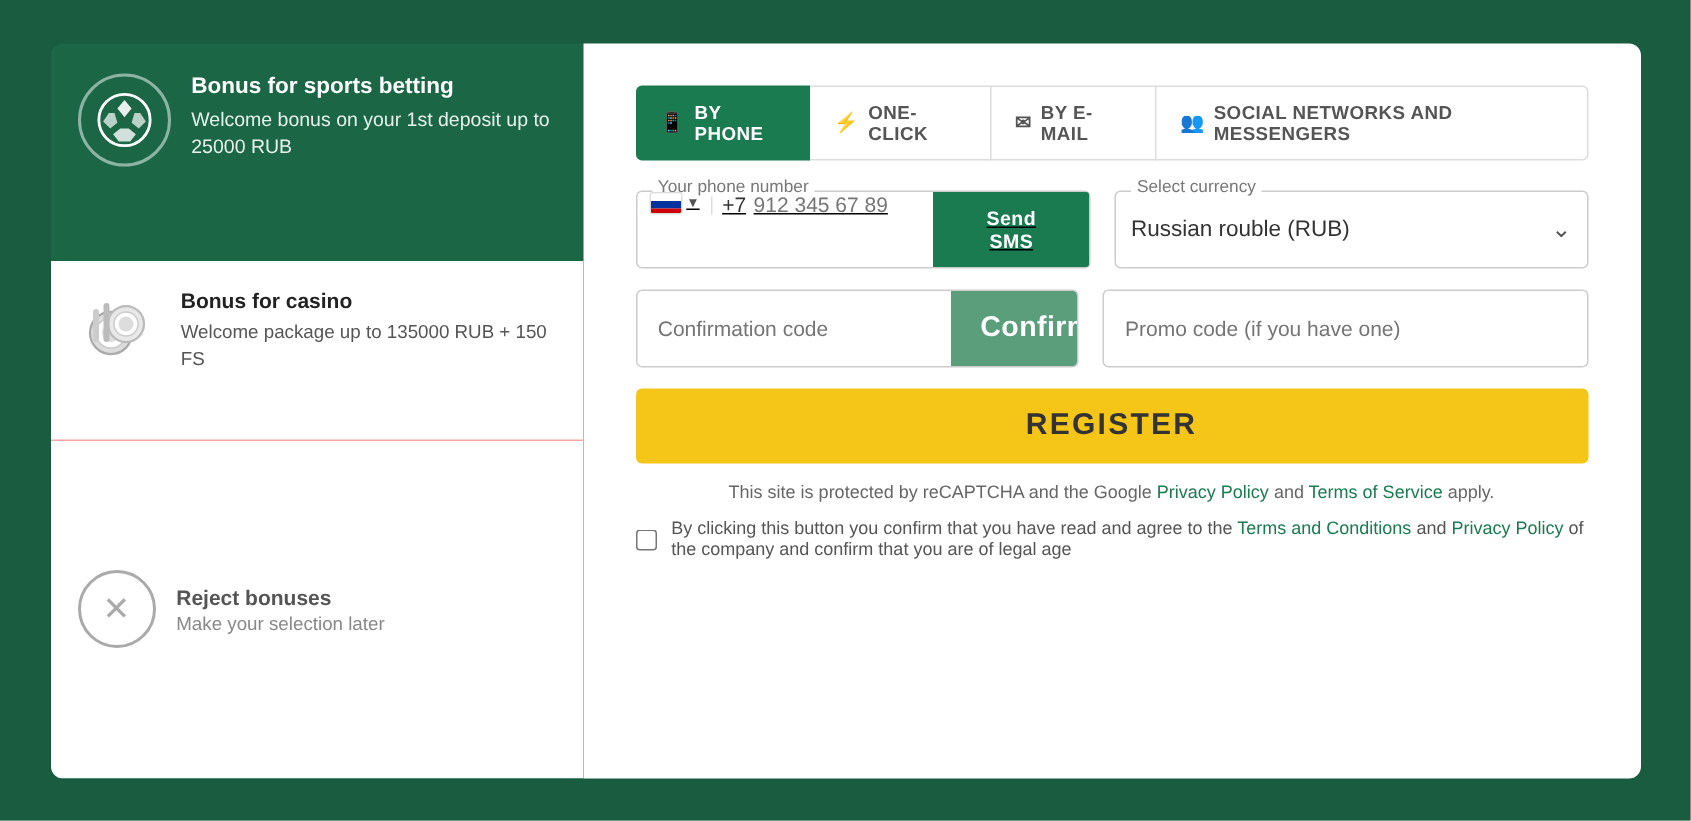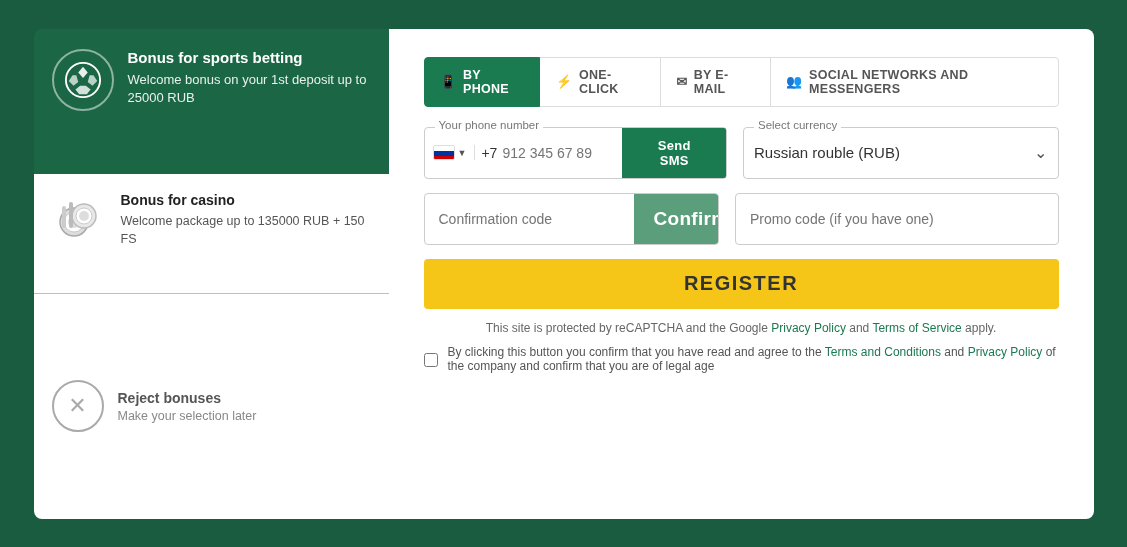--- a/index.html
+++ b/index.html
@@ -188,24 +188,25 @@
     .form-row {
       display: flex;
       gap: 16px;
       margin-bottom: 14px;
     }
     .phone-group {
       flex: 1;
       border: 1.5px solid #ccc;
       border-radius: 4px;
       display: flex;
-      align-items: center;
+      align-items: flex-start;
       padding: 0 0 0 8px;
       position: relative;
       height: 52px;
+      text-decoration: underline;
     }
     .phone-label {
       position: absolute;
       top: -9px;
       left: 10px;
       background: #fff;
       padding: 0 4px;
       font-size: 11.5px;
       color: #777;
     }

